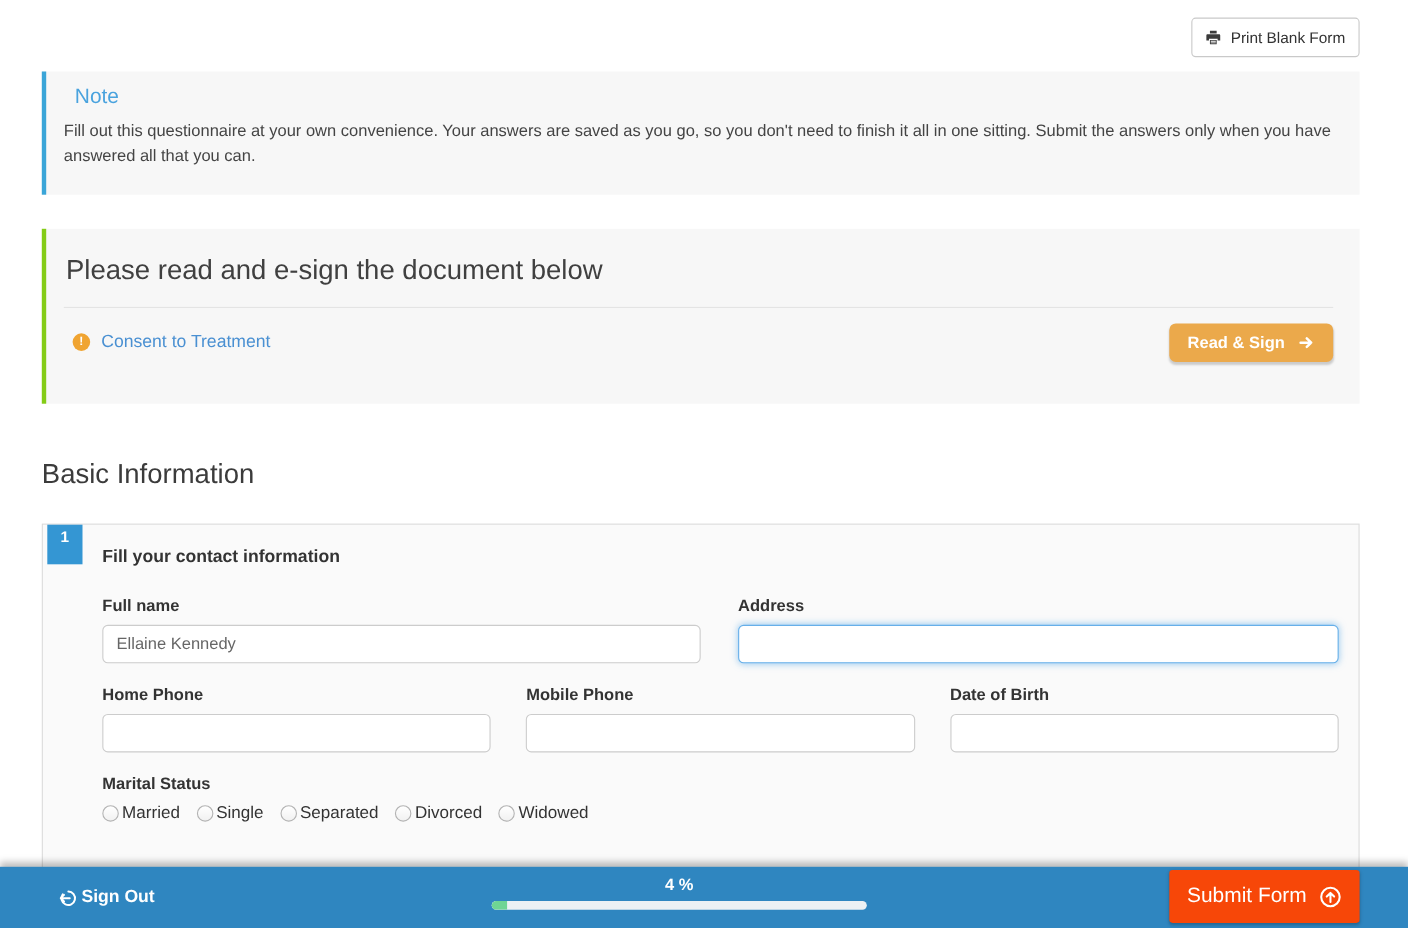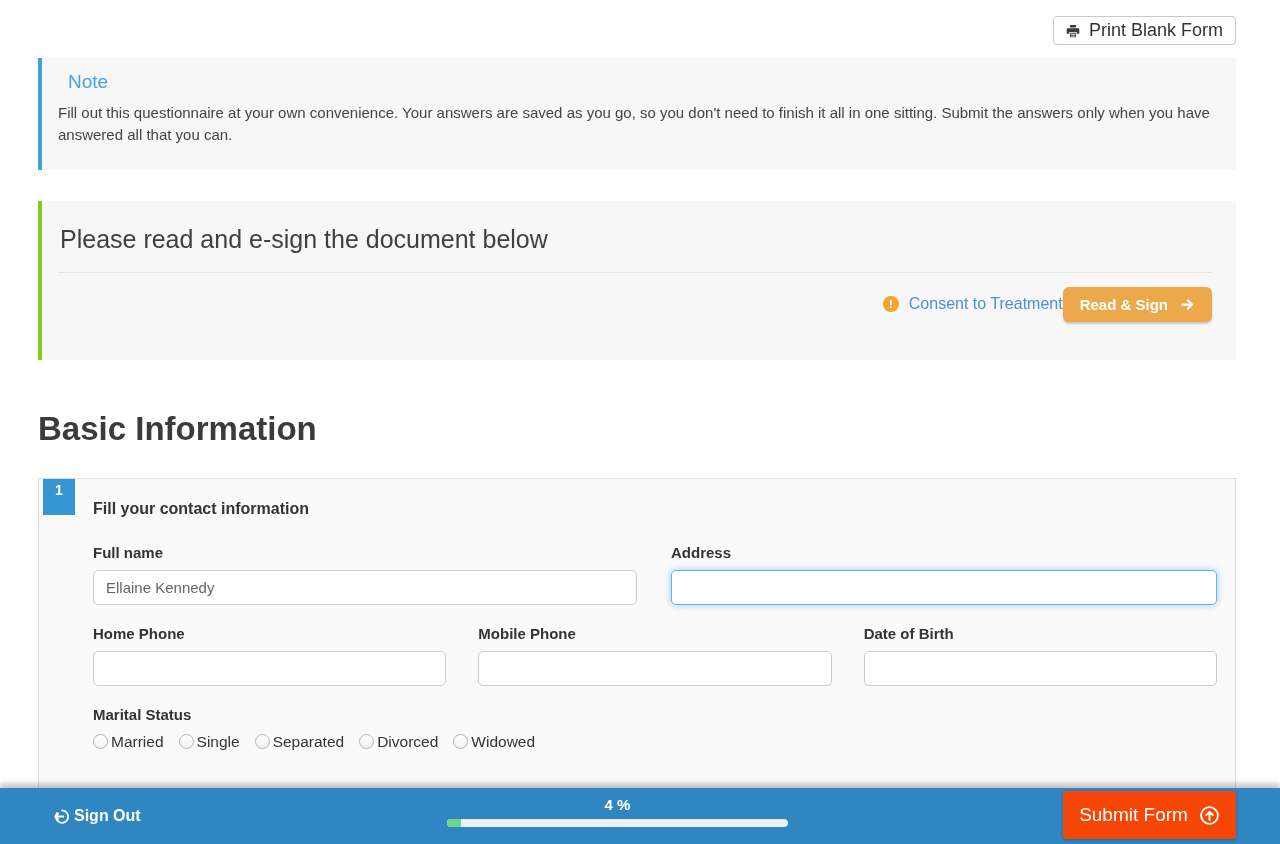--- a/index.html
+++ b/index.html
@@ -9,57 +9,57 @@
     font-family: "Liberation Sans", "DejaVu Sans", sans-serif;
     color: #3f3f3f;
   }
   .page { padding: 0 44px 0 38px; }
 
   
   .toolbar-row { display: flex; justify-content: flex-end; padding-top: 16px; margin-bottom: 13px; }
   .print-btn {
     display: inline-flex; align-items: center; gap: 9px;
     background: #fff; border: 1px solid #c9c9c9; border-radius: 4px;
-    height: 29px; padding: 0 12px; font-size: 18px; color: #333;
+    height: 36px; padding: 0 12px; font-size: 14px; color: #333;
     cursor: pointer; font-family: inherit;
   }
 
   
   .panel {
     background: #f7f7f7;
     padding: 13px 20px 24px 16px;
   }
   .panel.note { border-left: 4px solid #3aa5d8; margin-bottom: 31px; }
   .panel.consent { border-left: 4px solid #84cc16; padding: 16px 24px 38px 16px; }
   .note-title { color: #4aa3de; font-size: 19px; font-weight: 400; margin-bottom: 9px; margin-left: 10px; }
   .note-body { font-size: 15px; line-height: 1.45; color: #444; max-width: 1160px; }
 
   
   .consent-title { font-size: 25px; font-weight: 400; color: #404040; padding: 8px 0 0 2px; }
   .consent-divider { border: none; border-top: 1px solid #e4e4e4; margin: 18px 0 0 0; }
-  .consent-row { display: flex; align-items: center; justify-content: flex-end; margin-top: 14px; }
+  .consent-row { display: flex; align-items: center; justify-content: space-between; margin-top: 14px; }
   .consent-left { display: flex; align-items: center; gap: 10px; padding-left: 8px; }
   .warning-icon {
     width: 16px; height: 16px; border-radius: 50%;
     background: #f0a431; color: #fff; font-size: 11px; font-weight: bold;
     display: inline-flex; align-items: center; justify-content: center; line-height: 1;
   }
   .warning-icon::before { content: "!"; }
   .doc-link { color: #4a90d2; font-size: 16px; text-decoration: none; cursor: pointer; }
   .read-sign-btn {
     display: inline-flex; align-items: center; gap: 12px;
     background: #eba94b; border: none; border-radius: 6px;
     color: #fff; font-size: 15px; font-weight: bold;
     height: 35px; padding: 0 17px; cursor: pointer;
     box-shadow: 0 2px 2px rgba(0,0,0,0.18);
     font-family: inherit;
   }
 
   
-  .section-title { font-size: 33px; font-weight: 700; color: #3b3b3b; margin: 50px 0 30px 0; }
+  .section-title { font-size: 25px; font-weight: 400; color: #3b3b3b; margin: 50px 0 30px 0; }
   .card {
     position: relative;
     border: 1px solid #dcdcdc; background: #fafafa;
     min-height: 345px;
     padding: 14px 18px 20px 54px;
   }
   .step-badge {
     position: absolute; top: 0; left: 4px;
     width: 32px; height: 36px; background: #3496d3;
     color: #fff; font-size: 14px; font-weight: bold;

